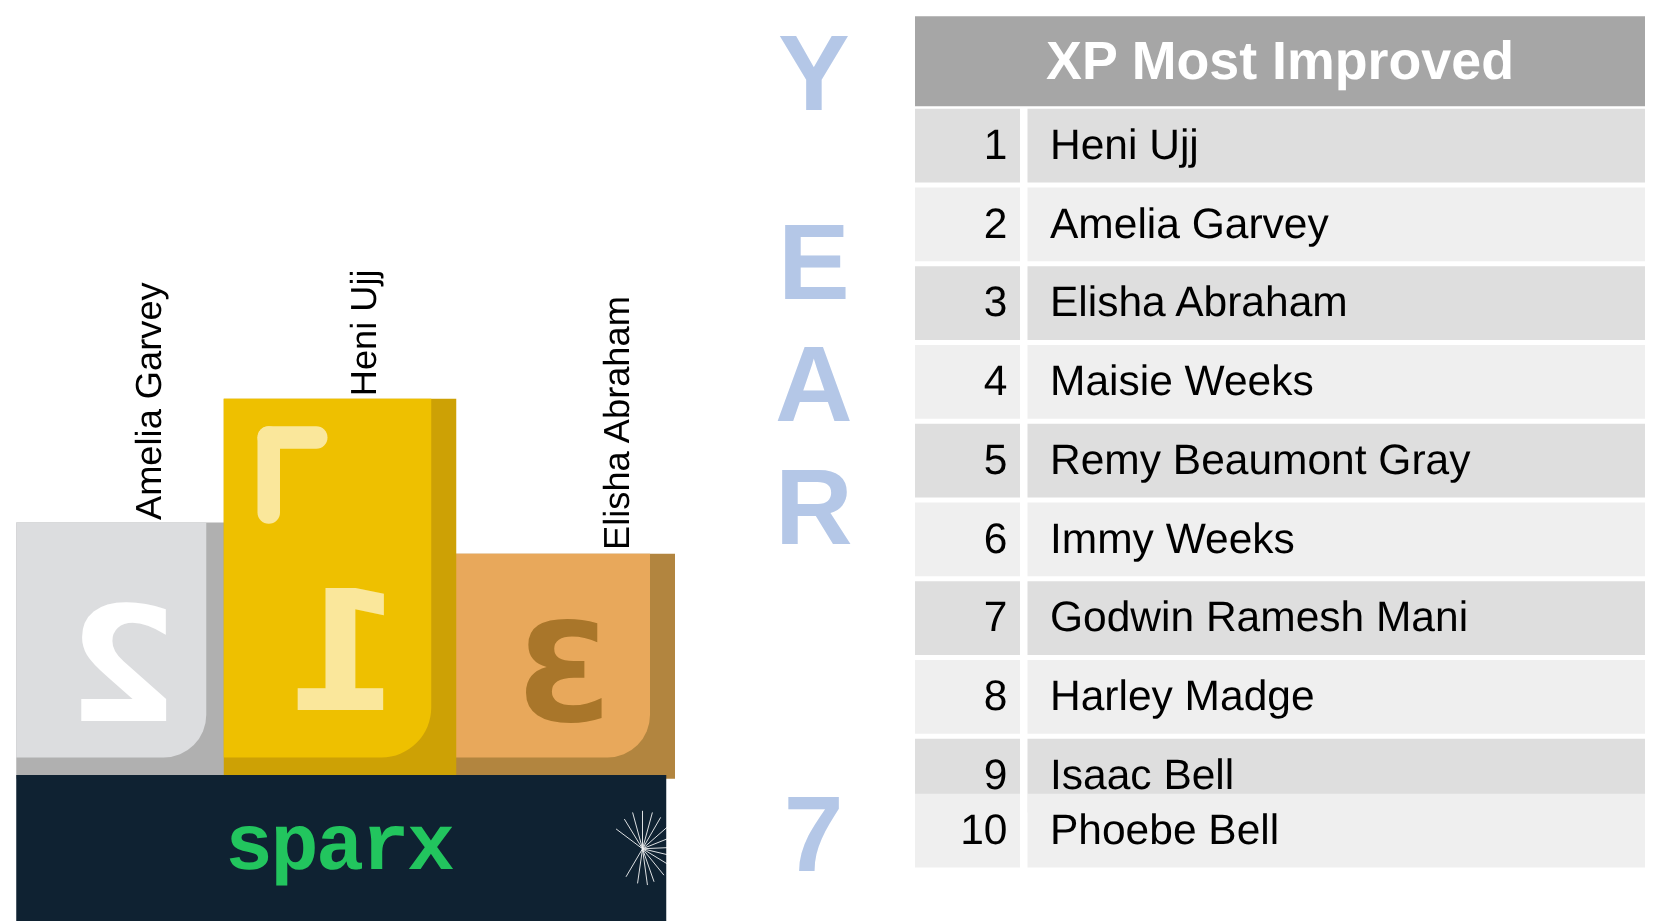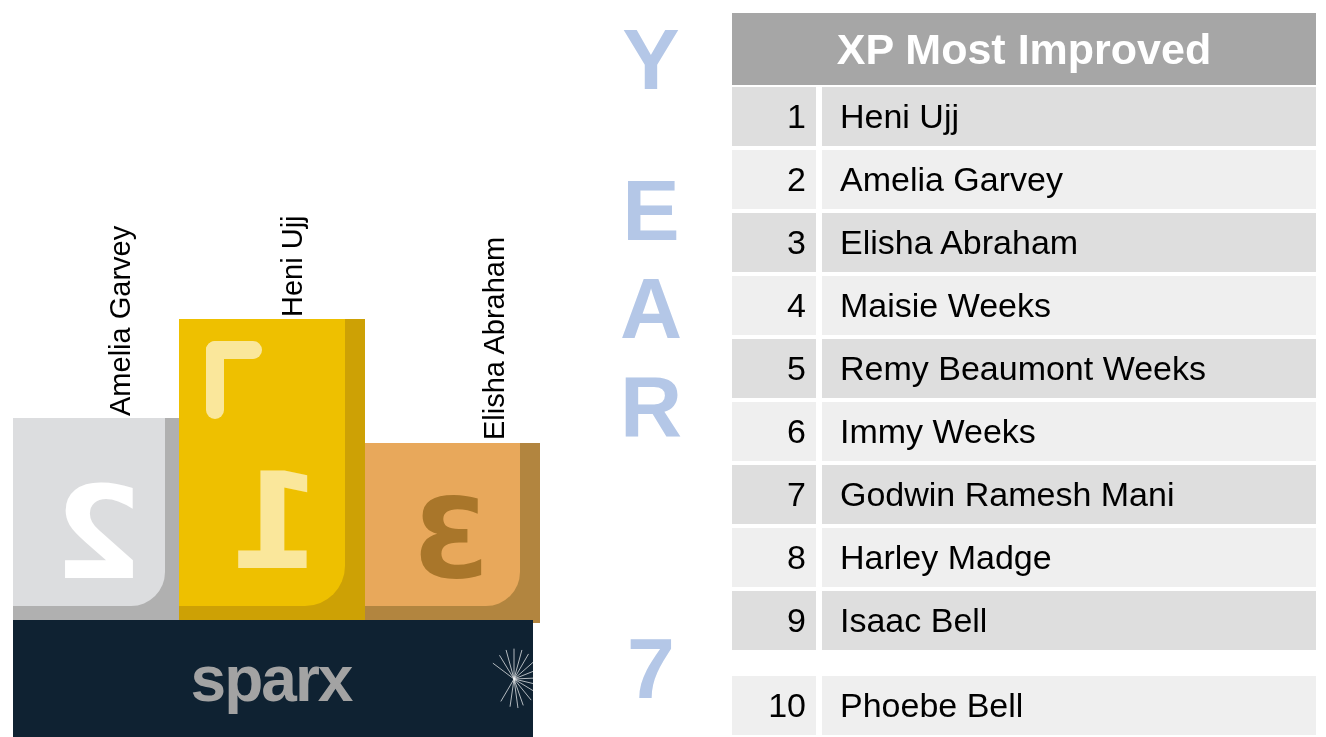--- a/index.html
+++ b/index.html
@@ -39,25 +39,25 @@
     position: absolute;
     left: 0;
     top: 0;
     width: 520px;
     height: 117px;
     display: flex;
     align-items: center;
     justify-content: center;
   }
   .sparx-wordmark {
-    font-family: Liberation Sans, sans-serif;
+    font-family: Liberation Mono, monospace;
     font-weight: bold;
     font-size: 64px;
     letter-spacing: -2px;
-    color: #a3a3a3;
+    color: #22c55e;
     line-height: 1;
     position: relative;
     padding-right: 4px;
   }
   .sparx-burst {
     position: absolute;
     right: -14px;
     top: 50%;
     transform: translateY(-50%);
     width: 66px;
@@ -328,21 +328,21 @@
         <div class="lb-name">Elisha Abraham</div>
       </div>
       <div class="lb-row even" style="top: 261px;">
         <div class="lb-rank">4</div>
         <div class="lb-gap"></div>
         <div class="lb-name">Maisie Weeks</div>
       </div>
       <div class="lb-row odd" style="top: 324px;">
         <div class="lb-rank">5</div>
         <div class="lb-gap"></div>
-        <div class="lb-name">Remy Beaumont Weeks</div>
+        <div class="lb-name">Remy Beaumont Gray</div>
       </div>
       <div class="lb-row even" style="top: 387px;">
         <div class="lb-rank">6</div>
         <div class="lb-gap"></div>
         <div class="lb-name">Immy Weeks</div>
       </div>
       <div class="lb-row odd" style="top: 450px;">
         <div class="lb-rank">7</div>
         <div class="lb-gap"></div>
         <div class="lb-name">Godwin Ramesh Mani</div>
@@ -350,19 +350,19 @@
       <div class="lb-row even" style="top: 513px;">
         <div class="lb-rank">8</div>
         <div class="lb-gap"></div>
         <div class="lb-name">Harley Madge</div>
       </div>
       <div class="lb-row odd" style="top: 576px;">
         <div class="lb-rank">9</div>
         <div class="lb-gap"></div>
         <div class="lb-name">Isaac Bell</div>
       </div>
-      <div class="lb-row even" style="top: 661px;">
+      <div class="lb-row even" style="top: 620px;">
         <div class="lb-rank">10</div>
         <div class="lb-gap"></div>
         <div class="lb-name">Phoebe Bell</div>
       </div>
     </div>
 </div>
 
 </body></html>

